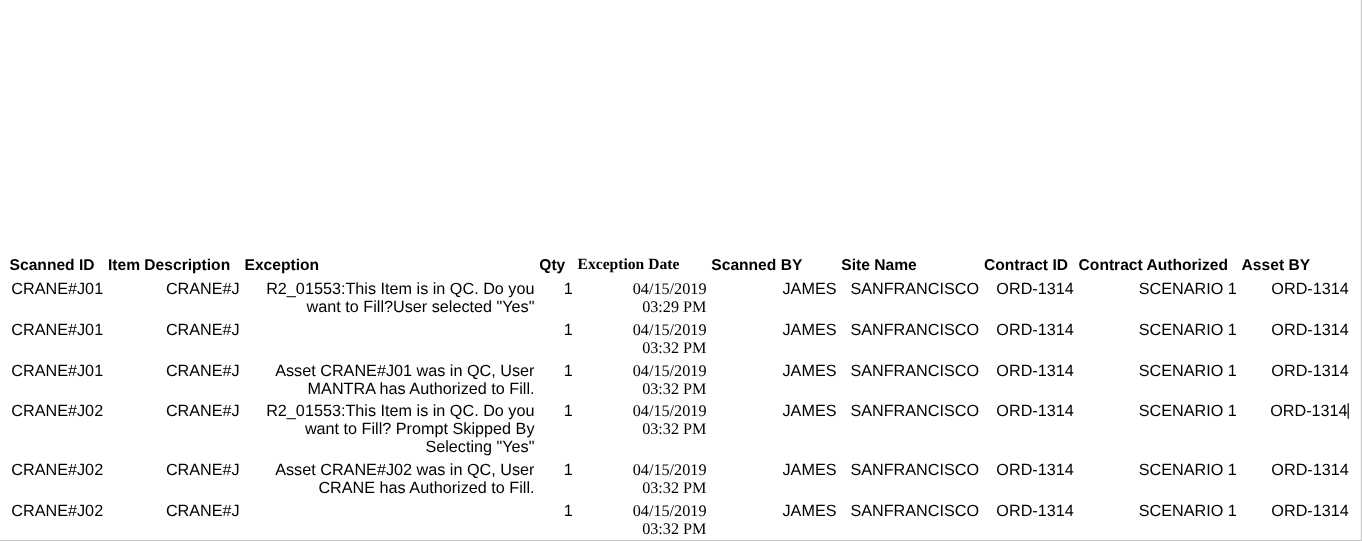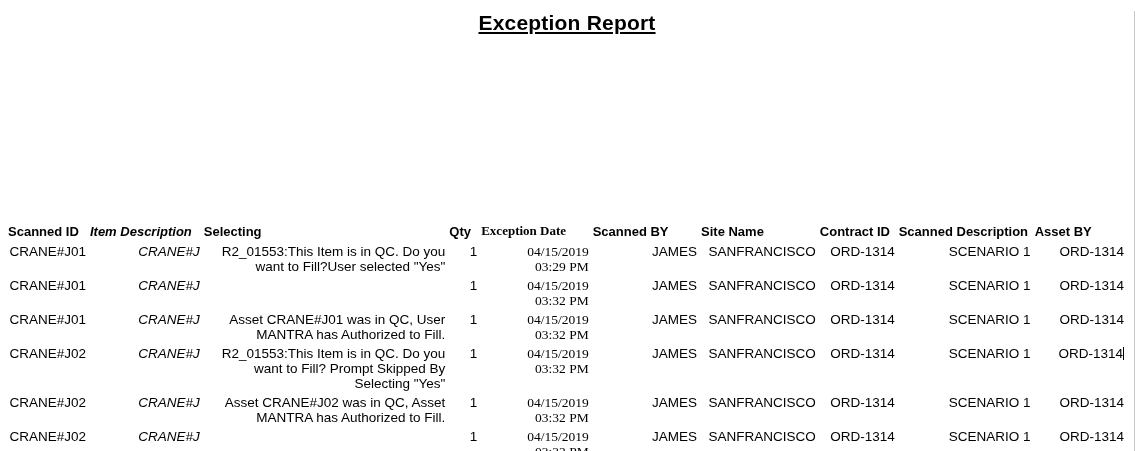--- a/index.html
+++ b/index.html
@@ -61,21 +61,21 @@
     vertical-align: bottom;
     white-space: nowrap;
   }
   table.report td {
     text-align: right;
     vertical-align: top;
     padding: 2px 4px 2px 0;
     line-height: 15px;
   }
   .c-scanned  { width: 78px; }
-  .c-itemdesc { width: 110px; font-style: italic; }
+  .c-itemdesc { width: 110px; }
   .c-exception{ width: 245px; }
   .c-qty      { width: 28px; }
   .c-excdate  { width: 108px; font-family: Liberation Serif, serif; }
   .c-scannedby{ width: 105px; }
   .c-sitename { width: 115px; }
   .c-contract { width: 75px; }
   .c-contdesc { width: 132px; }
   .c-inuse    { width: 90px; }
 
   .date-cell span { display: block; }
@@ -86,35 +86,34 @@
     background: #000;
     vertical-align: -2px;
     margin-left: 0px;
   }
 </style>
 </head>
 <body>
 
 <div class="page">
 
-  <div class="report-title">Exception Report</div>
 
 
   <table class="report">
     <thead>
       <tr>
         <th class="c-scanned">Scanned ID</th>
         <th class="c-itemdesc">Item Description</th>
-        <th class="c-exception">Selecting</th>
+        <th class="c-exception">Exception</th>
         <th class="c-qty">Qty</th>
         <th class="c-excdate">Exception Date</th>
         <th class="c-scannedby">Scanned BY</th>
         <th class="c-sitename">Site Name</th>
         <th class="c-contract">Contract ID</th>
-        <th class="c-contdesc">Scanned Description</th>
+        <th class="c-contdesc">Contract Authorized</th>
         <th class="c-inuse">Asset BY</th>
       </tr>
     </thead>
     <tbody>
       <tr>
         <td class="c-scanned">CRANE#J01</td>
         <td class="c-itemdesc">CRANE#J</td>
         <td class="c-exception">R2_01553:This Item is in QC. Do you want to Fill?User selected "Yes"</td>
         <td class="c-qty">1</td>
         <td class="c-excdate date-cell">
@@ -168,21 +167,21 @@
         </td>
         <td class="c-scannedby">JAMES</td>
         <td class="c-sitename">SANFRANCISCO</td>
         <td class="c-contract">ORD-1314</td>
         <td class="c-contdesc">SCENARIO 1</td>
         <td class="c-inuse"><span>ORD-1314</span><span class="caret"></span></td>
       </tr>
       <tr>
         <td class="c-scanned">CRANE#J02</td>
         <td class="c-itemdesc">CRANE#J</td>
-        <td class="c-exception">Asset CRANE#J02 was in QC, Asset MANTRA has Authorized to Fill.</td>
+        <td class="c-exception">Asset CRANE#J02 was in QC, User CRANE has Authorized to Fill.</td>
         <td class="c-qty">1</td>
         <td class="c-excdate date-cell">
           <span>04/15/2019</span>
           <span>03:32 PM</span>
         </td>
         <td class="c-scannedby">JAMES</td>
         <td class="c-sitename">SANFRANCISCO</td>
         <td class="c-contract">ORD-1314</td>
         <td class="c-contdesc">SCENARIO 1</td>
         <td class="c-inuse">ORD-1314</td>

